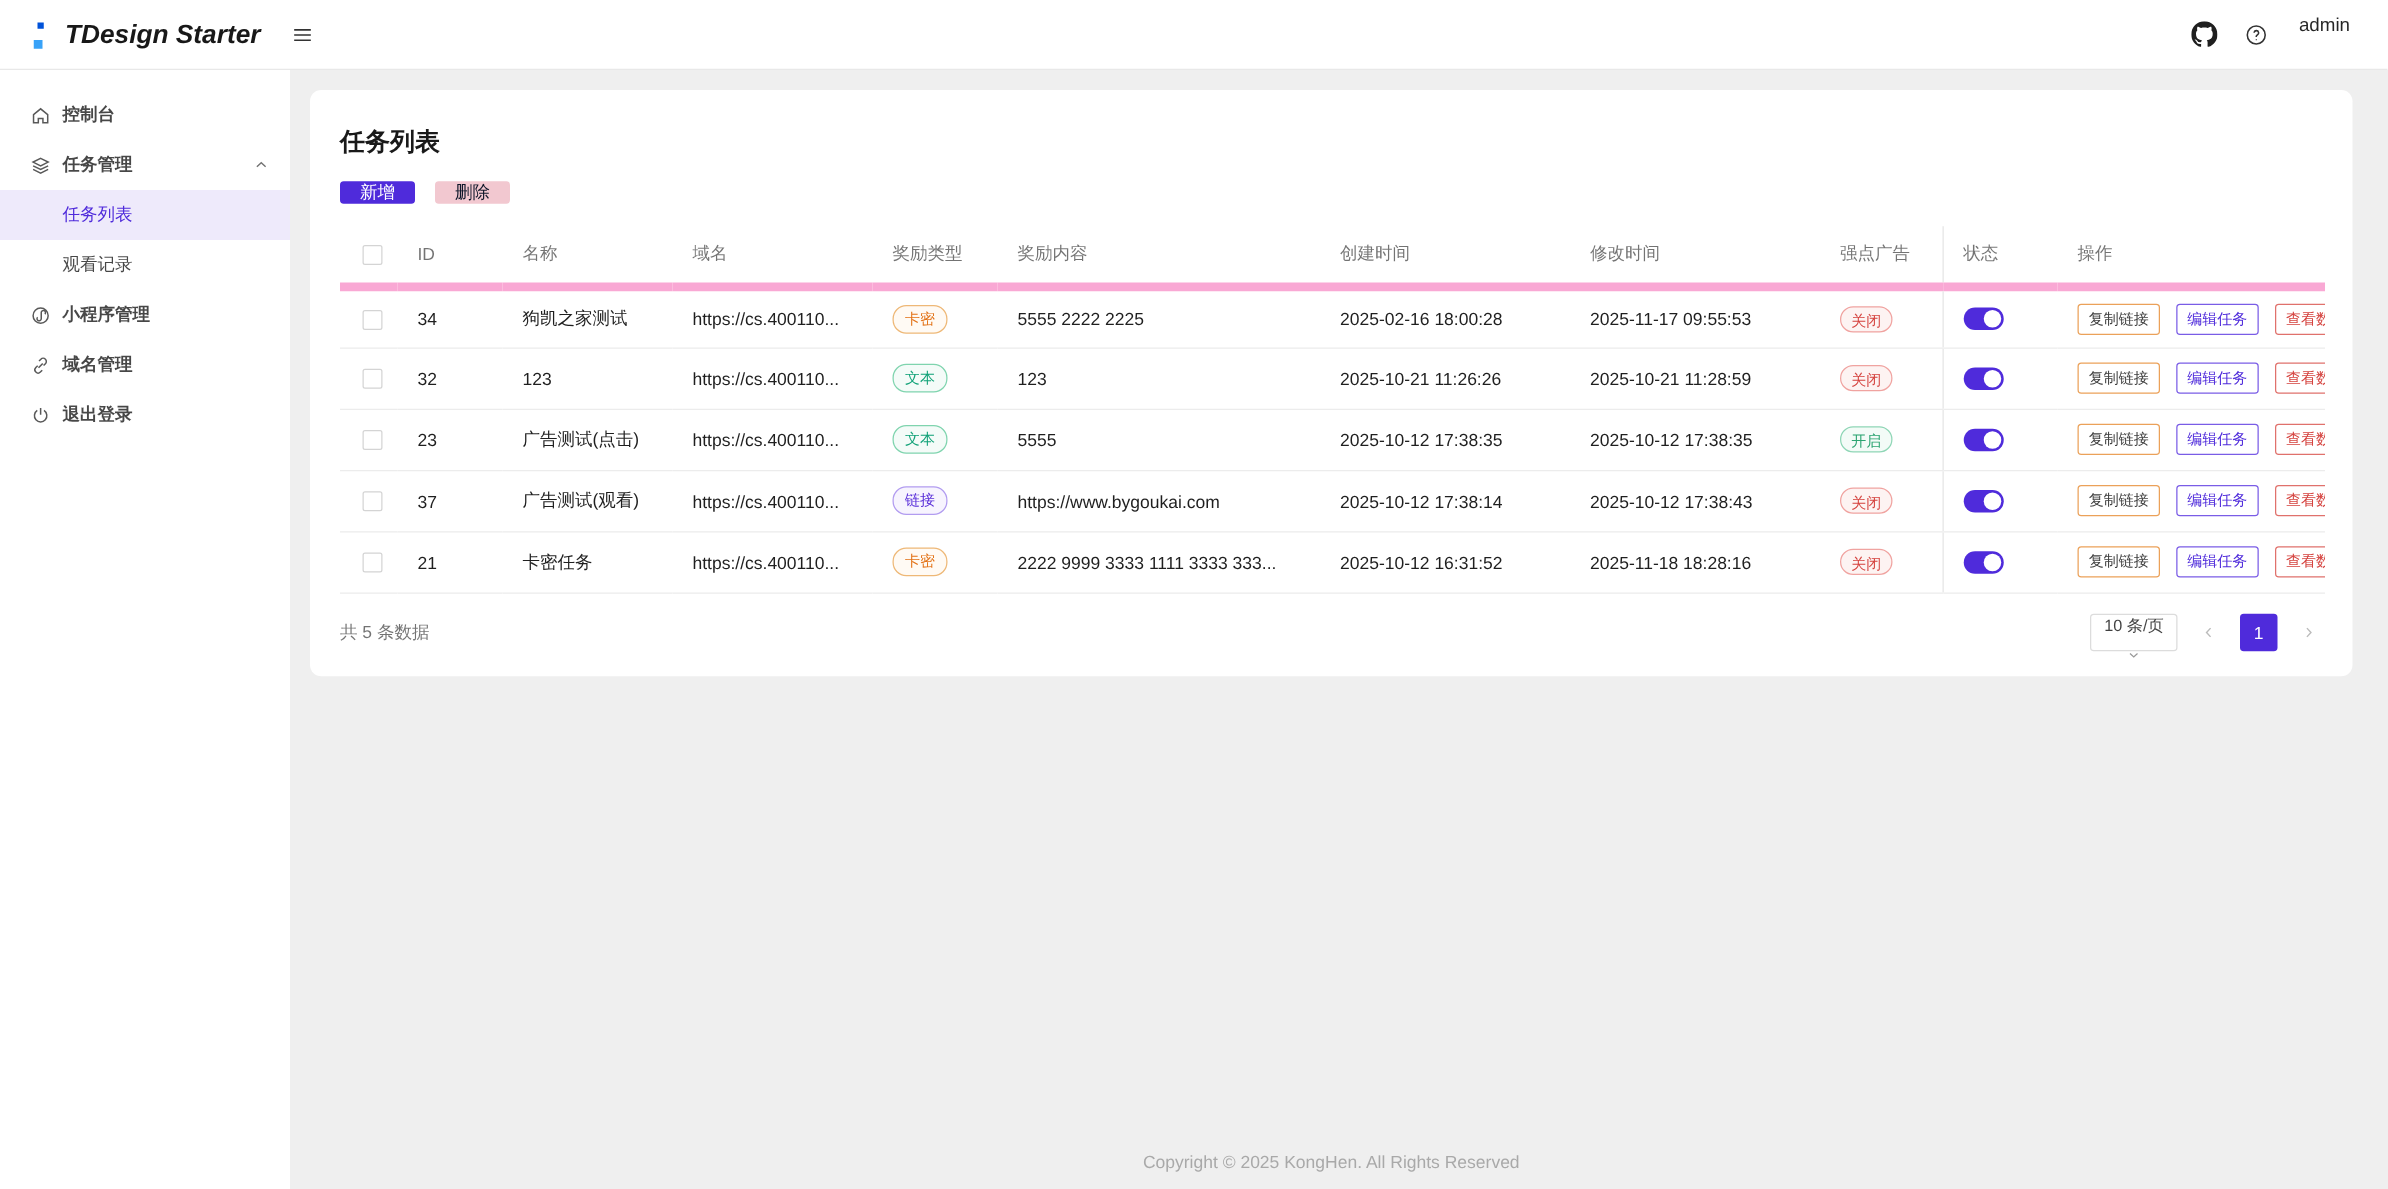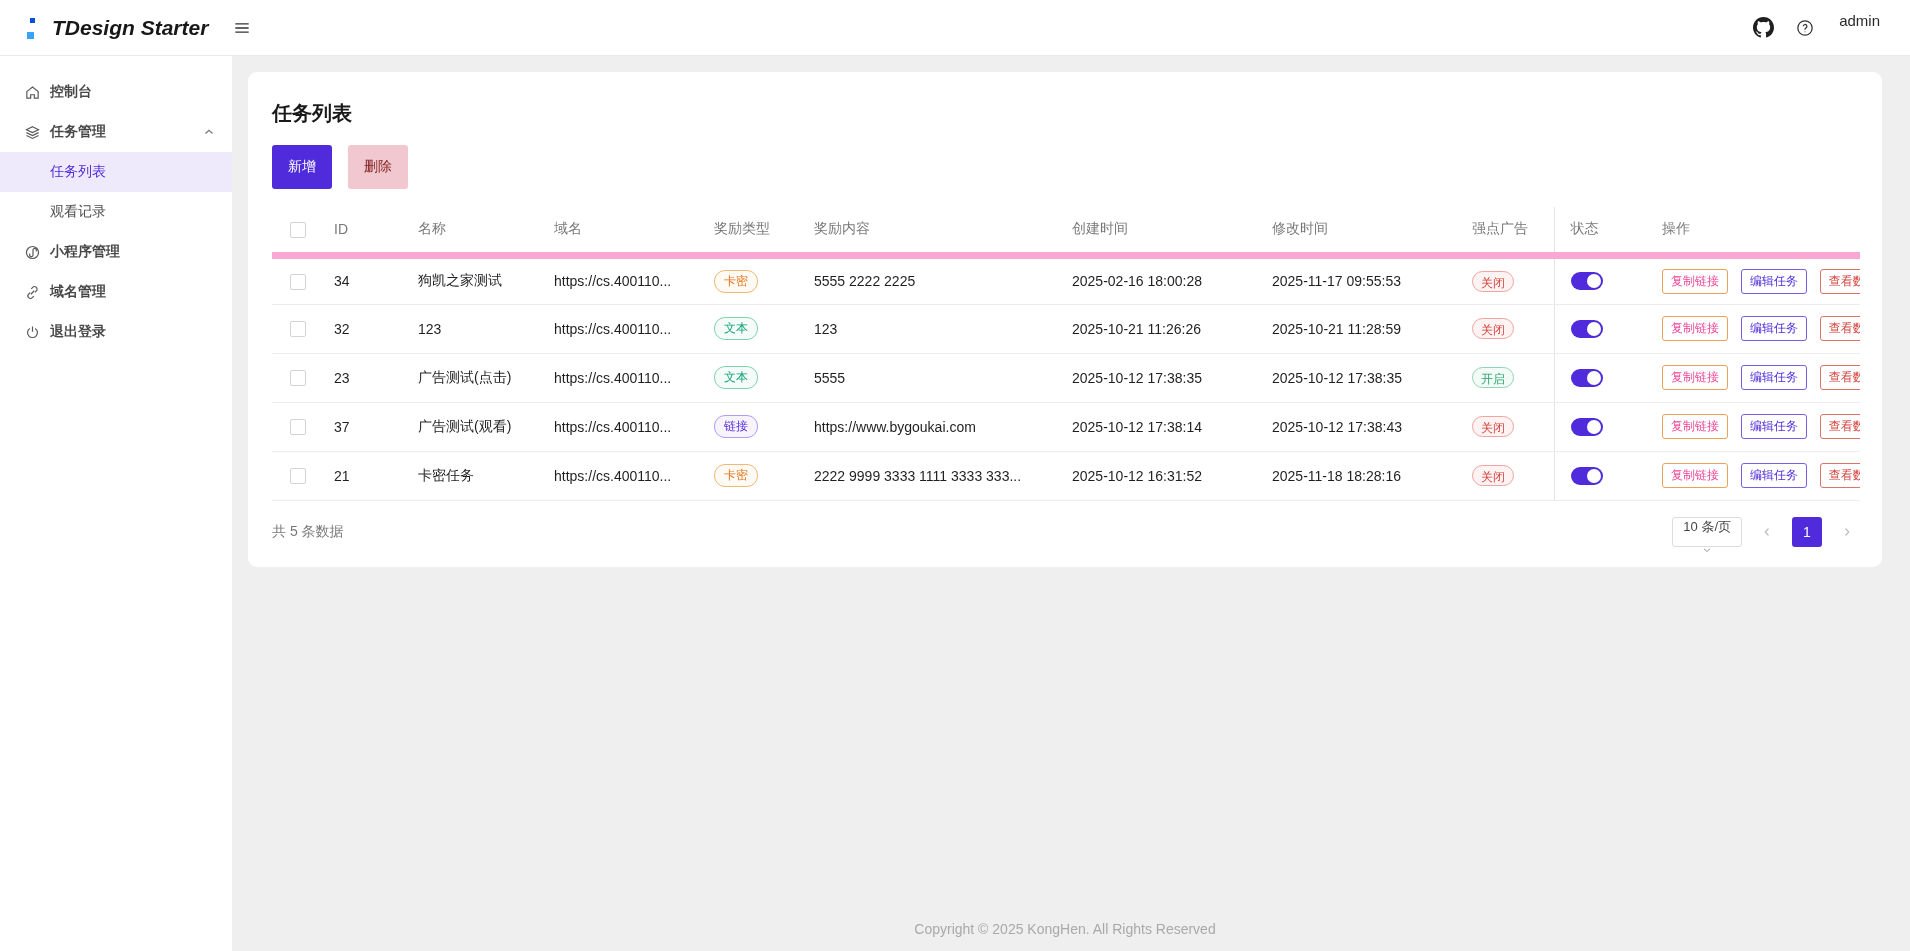--- a/index.html
+++ b/index.html
@@ -50,25 +50,25 @@
     margin-left:232px; min-height:895px; margin-top:56px;
     padding:16px 28px 0 16px;
     display:flex; flex-direction:column;
   }
   .card {
     background:#fff; border-radius:9px; padding:24px 24px 20px 24px;
   }
   .page-title { font-size:20px; font-weight:700; color:rgba(0,0,0,.9); margin:4px 0 18px 0; }
   .btn-row { display:flex; gap:16px; margin-bottom:18px; }
   .btn {
-    border:none; border-radius:3px; height:44px; padding:0 16px; font-size:14px;
+    border:none; border-radius:3px; height:18px; padding:0 16px; font-size:14px;
     cursor:pointer; font-family:inherit;
   }
   .btn-primary { background:#4f2bdb; color:#fff; }
-  .btn-danger-disabled { background:#f2c8d0; color:#7f1d1d; cursor:not-allowed; }
+  .btn-danger-disabled { background:#f2c8d0; color:#0f172a; cursor:not-allowed; }
 
   
   table { border-collapse:collapse; table-layout:fixed; width:1588px; }
   th, td { text-align:left; padding:0 8px 0 16px; overflow:hidden; white-space:nowrap; }
   th { height:48px; font-weight:400; color:rgba(0,0,0,.55); border-bottom:7px solid #f9a8d4; font-size:14px; }
   td { height:49px; border-bottom:1px solid #ececec; color:rgba(0,0,0,.88); font-size:14px; }
   th.cb-col, td.cb-col { padding-left:18px; }
   .col-fixed { border-left:1px solid #e5e5e5; }
   .checkbox {
     display:inline-block; width:16px; height:16px; border:1px solid #d4d4d4;
@@ -89,21 +89,21 @@
   .rtag-success { color:#2ba471; border-color:#8fd6b6; background:#f3fbf7; }
   .switch {
     position:relative; display:inline-block; width:32px; height:18px; border-radius:9px;
     background:#4f2bdb; cursor:pointer; vertical-align:middle;
   }
   .switch .knob { position:absolute; right:2px; top:2px; width:14px; height:14px; border-radius:50%; background:#fff; }
   .act-btn {
     display:inline-block; background:#fff; border:1px solid; border-radius:3px;
     font-size:12px; padding:5px 8px 6px; margin-right:9px; cursor:pointer; font-family:inherit; line-height:1;
   }
-  .act-copy { color:#ec4899; border-color:#eba159; }
+  .act-copy { color:#404040; border-color:#eba159; }
   .act-edit { color:#4f2bdb; border-color:#7a5ce6; }
   .act-view { color:#d5433f; border-color:#e0716c; }
 
   
   .pg-bar { display:flex; align-items:center; margin-top:16px; }
   .pg-total { color:rgba(0,0,0,.55); font-size:14px; }
   .pg-right { margin-left:auto; display:flex; align-items:center; gap:14px; }
   .pg-size {
     display:flex; align-items:center; gap:8px; border:1px solid #dcdcdc; border-radius:3px;
     height:30px; padding:0 10px; color:rgba(0,0,0,.75); font-size:13px; cursor:pointer; background:#fff;flex-direction:column;

